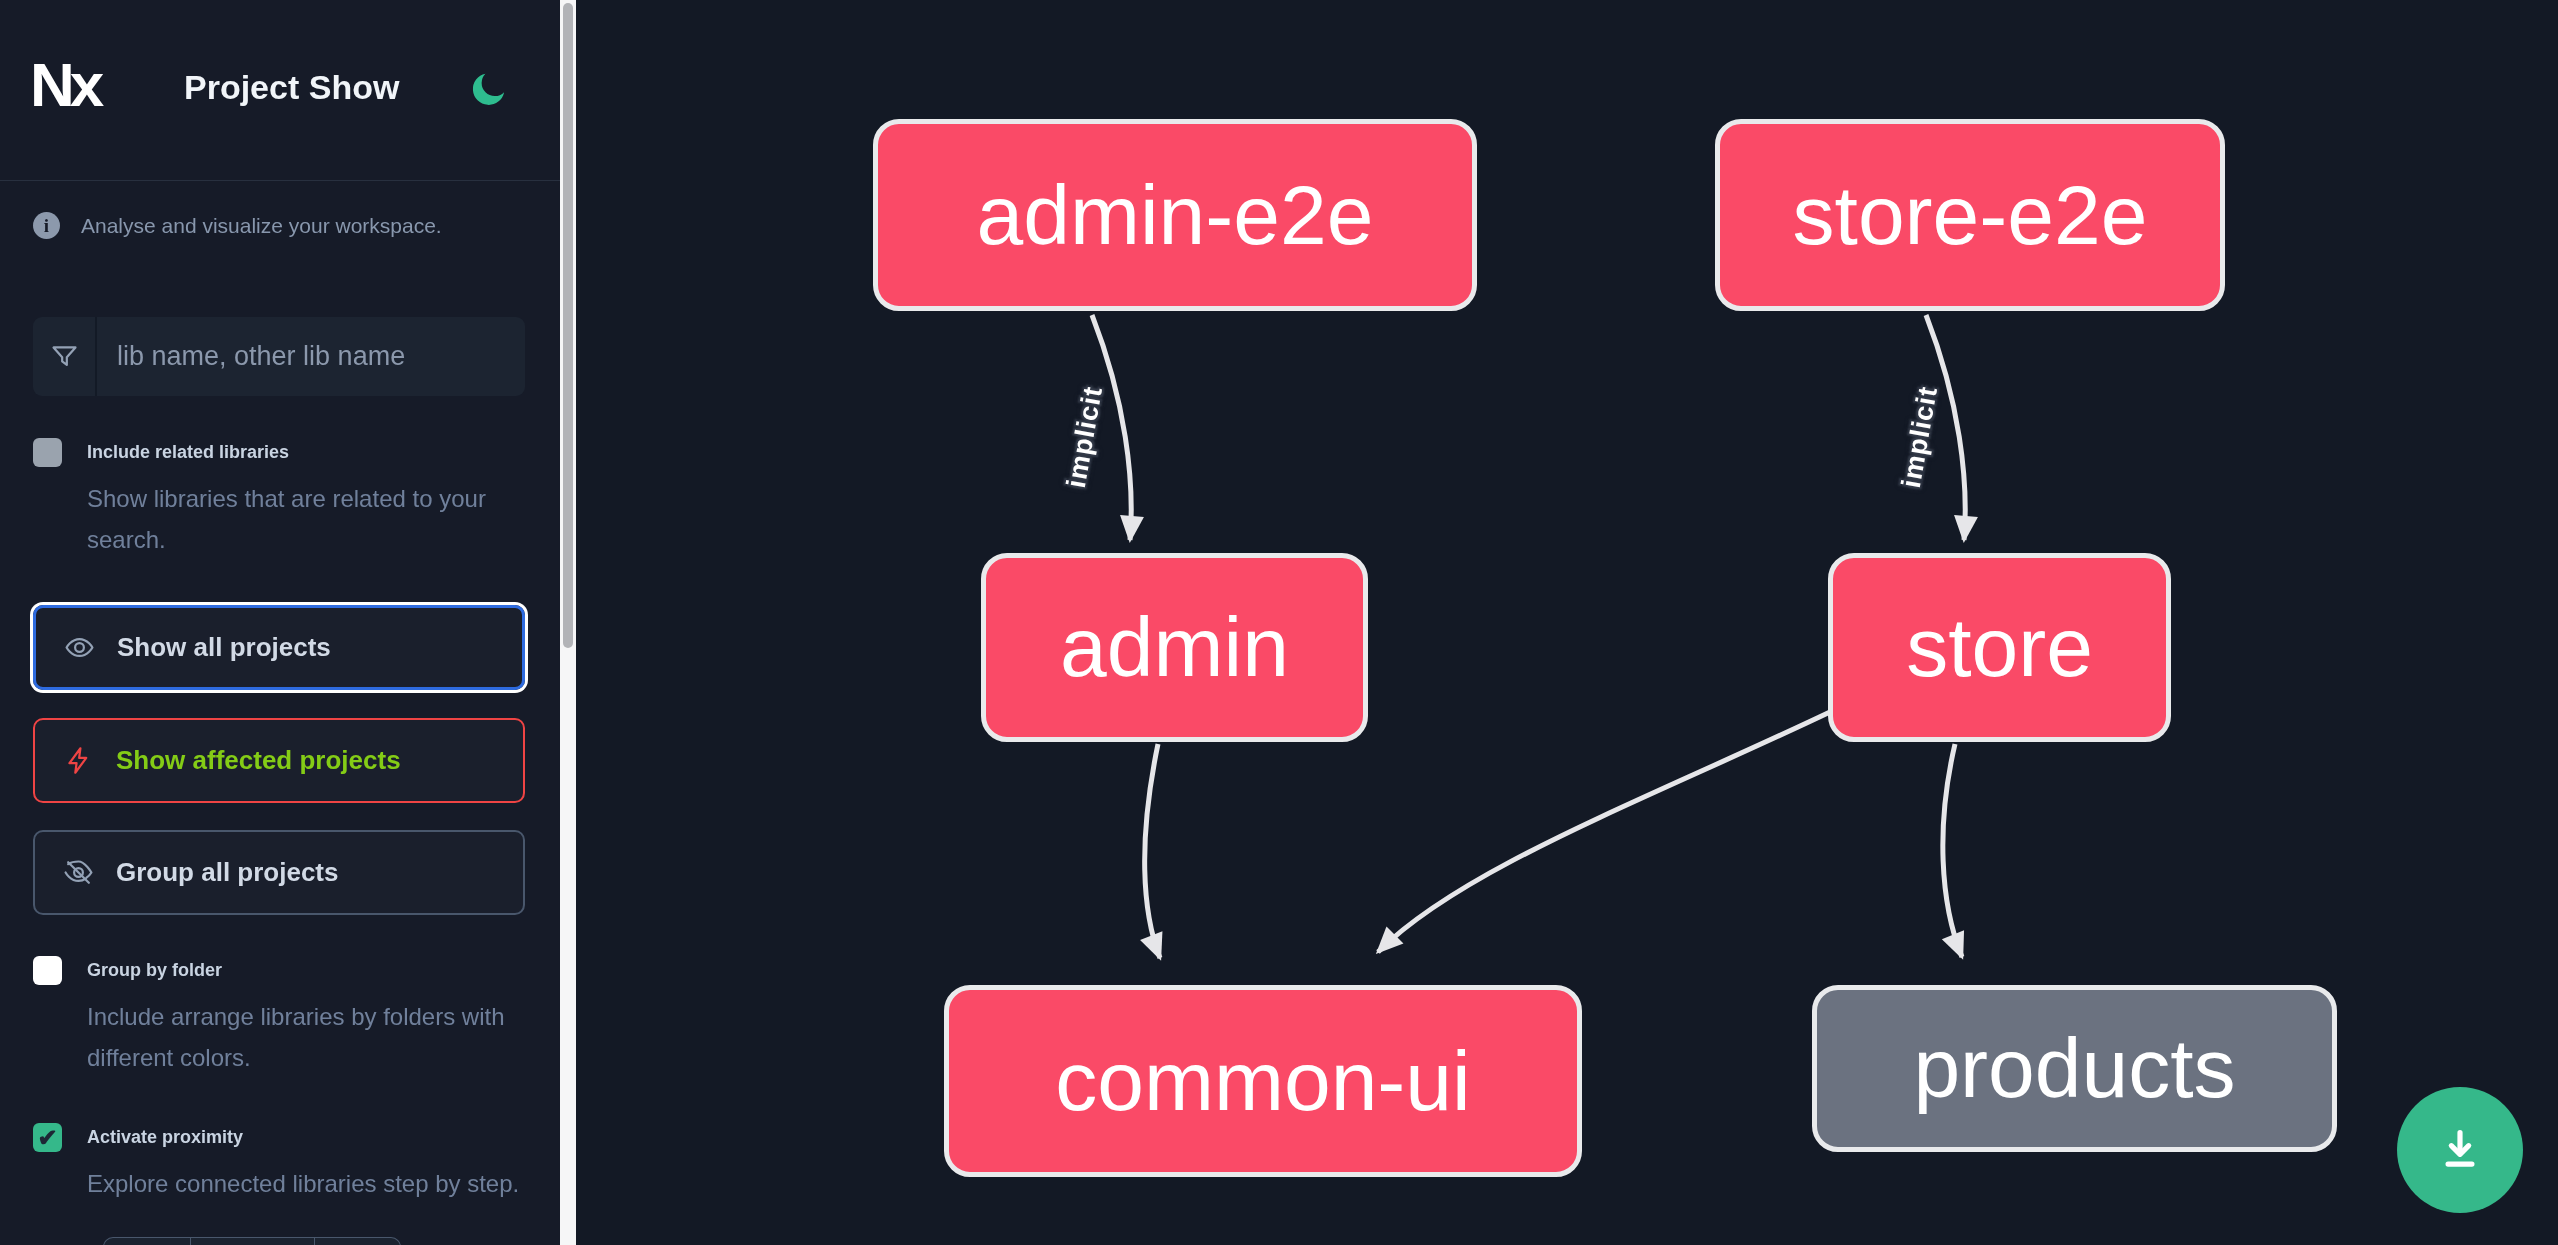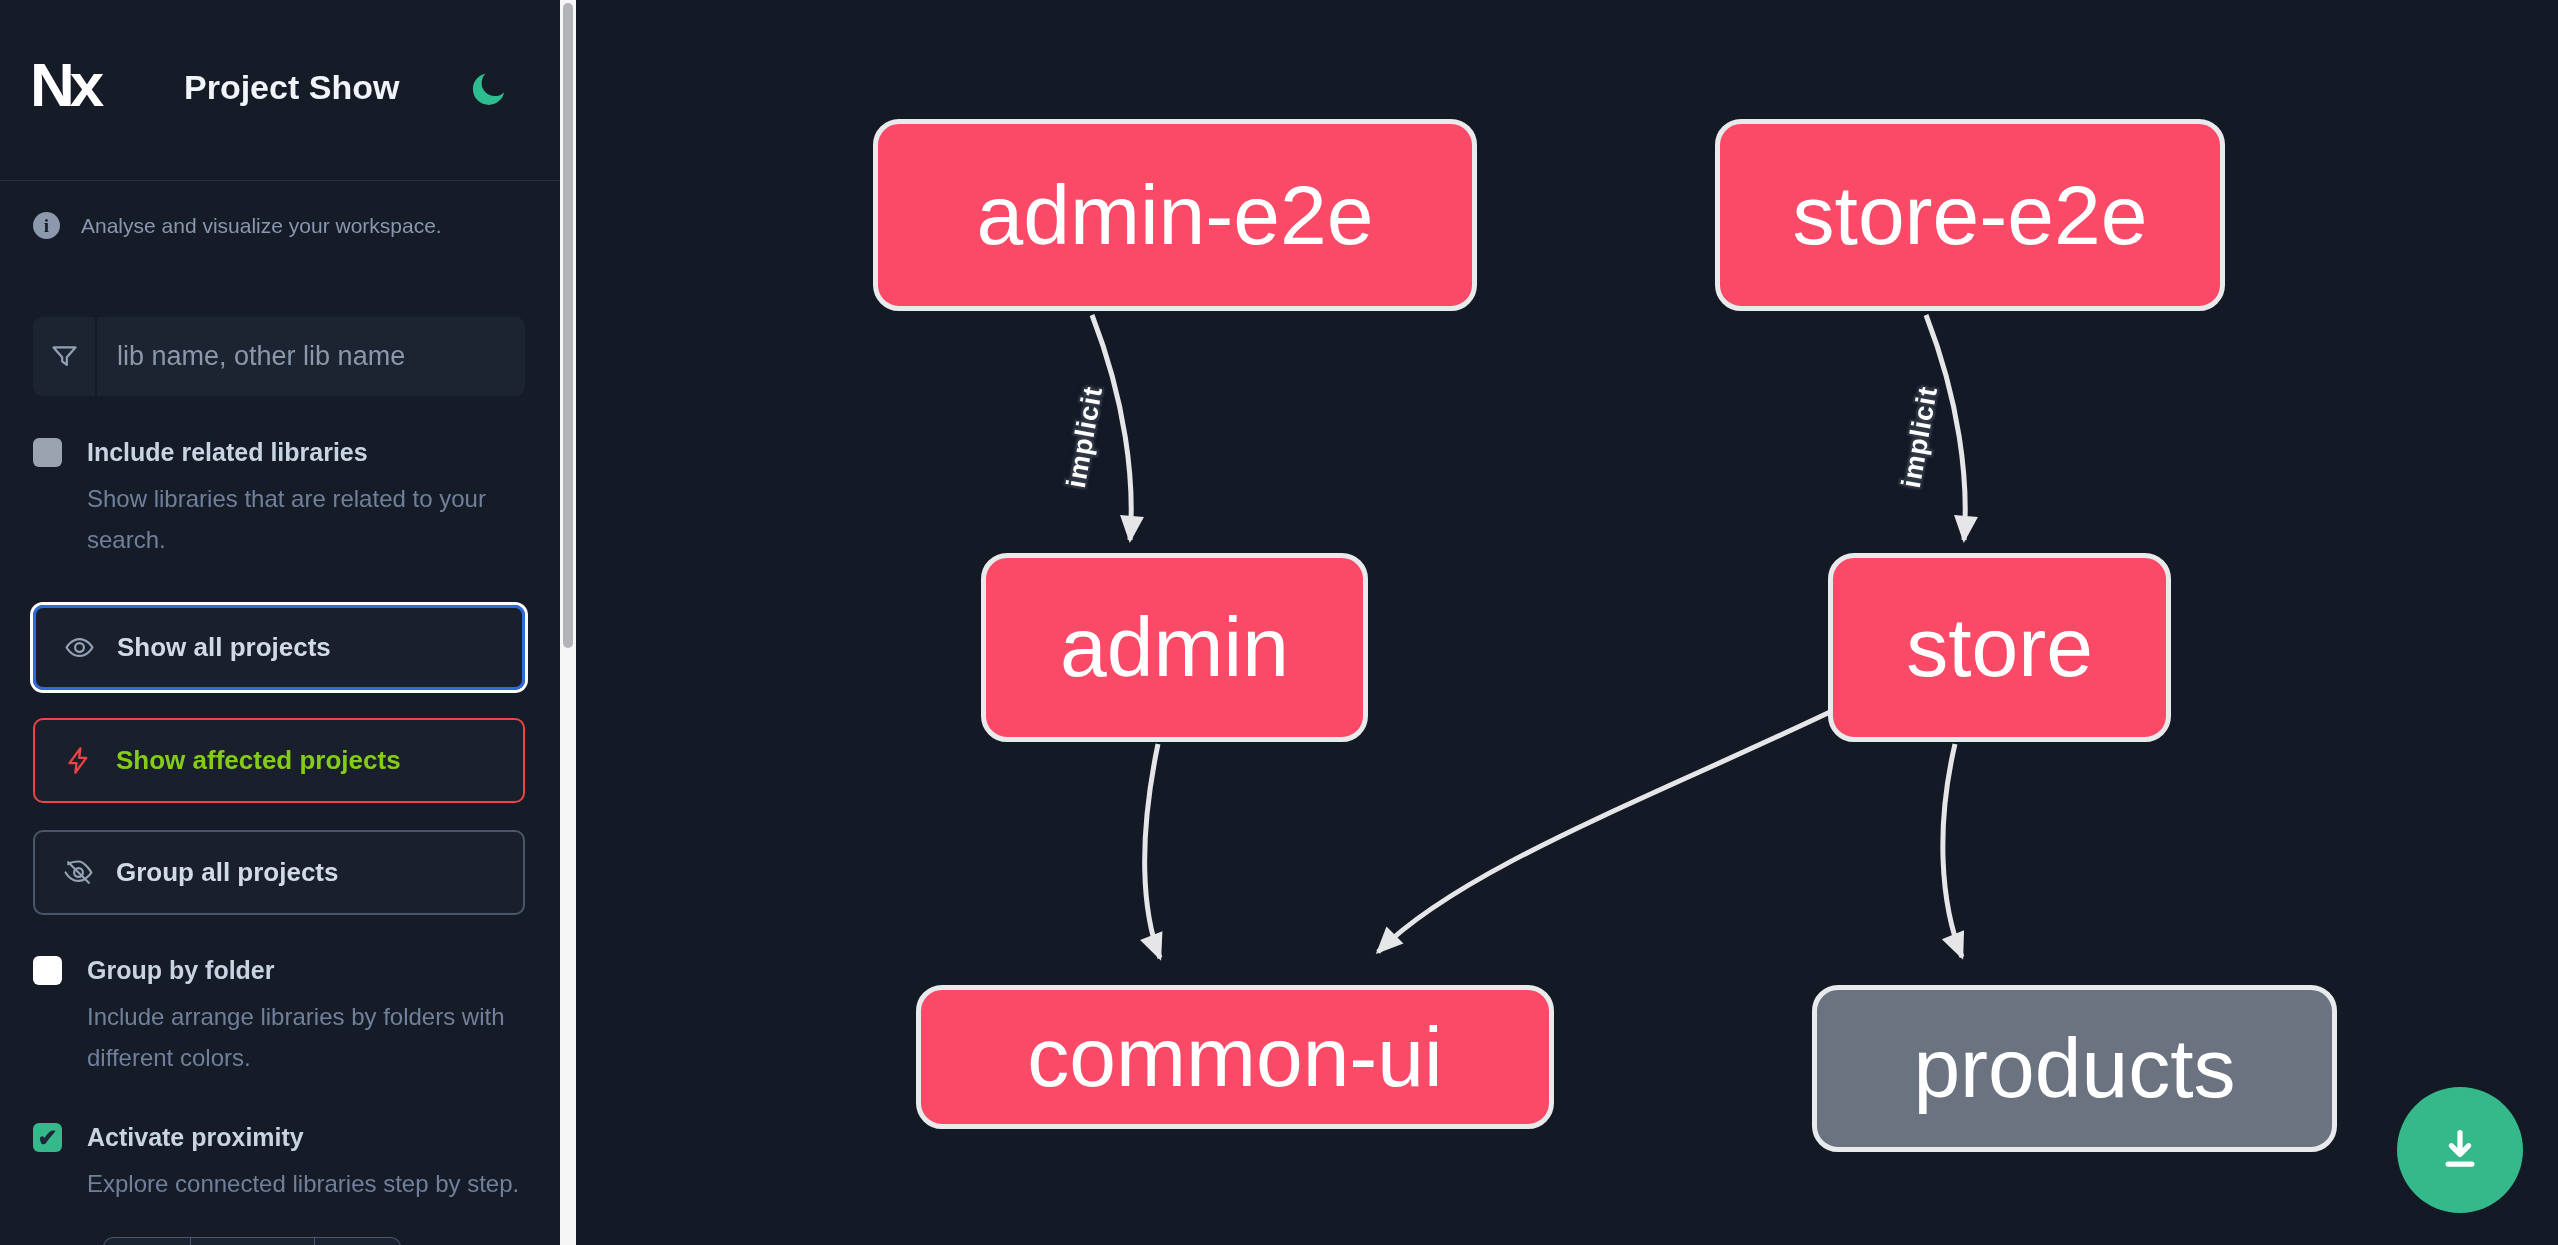--- a/index.html
+++ b/index.html
@@ -29,21 +29,21 @@
                    font-size:27px;padding:0 20px;font-family:"Liberation Sans", sans-serif;}
   .searchbox input::placeholder{color:#8b98ac;opacity:1;}
 
   .opt{position:absolute;left:33px;width:500px;}
   .opt-head{display:flex;align-items:flex-start;gap:25px;}
   .cb{width:29px;height:29px;border-radius:6px;flex:none;margin-top:1px;cursor:pointer;
       display:flex;align-items:center;justify-content:center;}
   .cb.gray{background:#9aa3ae;}
   .cb.white{background:#ffffff;}
   .cb.green{background:#35b88a;color:#1d2735;font-size:24px;font-weight:900;}
-  .opt-label{color:#c9d4e2;font-size:25px;font-weight:700;line-height:31px;}
+  .opt-label{color:#c9d4e2;font-size:18px;font-weight:700;line-height:31px;}
   .opt-desc{color:#70809b;font-size:24px;line-height:41px;margin:10px 0 0 54px;width:436px;}
 
   .sb-btn{position:absolute;left:33px;width:492px;height:85px;border-radius:10px;box-sizing:border-box;
           display:flex;align-items:center;gap:22px;padding-left:28px;cursor:pointer;
           background:rgba(255,255,255,0.02);border:2px solid #49576c;}
   .sb-btn .lbl{font-size:26px;font-weight:600;color:#d2dae6;}
   .sb-btn.focused{border:3px solid #2e6be0;box-shadow:0 0 0 3px #ffffff;}
   .sb-btn.affected{border-color:#ef4444;}
   .sb-btn.affected .lbl{color:#84cc16;}
   .icon24{width:31px;height:31px;flex:none;}
@@ -63,21 +63,21 @@
   .edges{position:absolute;left:0;top:0;}
   .gnode{position:absolute;box-sizing:border-box;border:5px solid #e9eaec;border-radius:26px;
          display:flex;align-items:center;justify-content:center;color:#ffffff;font-size:84px;
          cursor:pointer;}
   .gnode.pink{background:#fa4a67;}
   .gnode.gray{background:#6b7280;}
   .n-admin-e2e{left:297px;top:119px;width:604px;height:192px;}
   .n-store-e2e{left:1139px;top:119px;width:510px;height:192px;}
   .n-admin{left:405px;top:553px;width:387px;height:189px;}
   .n-store{left:1252px;top:553px;width:343px;height:189px;}
-  .n-common-ui{left:340px;top:985px;width:638px;height:144px;}
+  .n-common-ui{left:368px;top:985px;width:638px;height:192px;}
   .n-products{left:1236px;top:985px;width:525px;height:167px;}
 
   .edge-label{position:absolute;color:#ffffff;font-size:27px;font-weight:700;letter-spacing:1px;
               transform:translate(-50%,-50%) rotate(-80deg);transform-origin:center;
               text-shadow:-2px -2px 2px #343b49, 2px -2px 2px #343b49, -2px 2px 2px #343b49,
                           2px 2px 2px #343b49, 0 0 6px #343b49;}
   .el-1{left:509px;top:437px;}
   .el-2{left:1344px;top:437px;}
 
   .fab{position:absolute;left:1821px;top:1087px;width:126px;height:126px;border-radius:50%;

